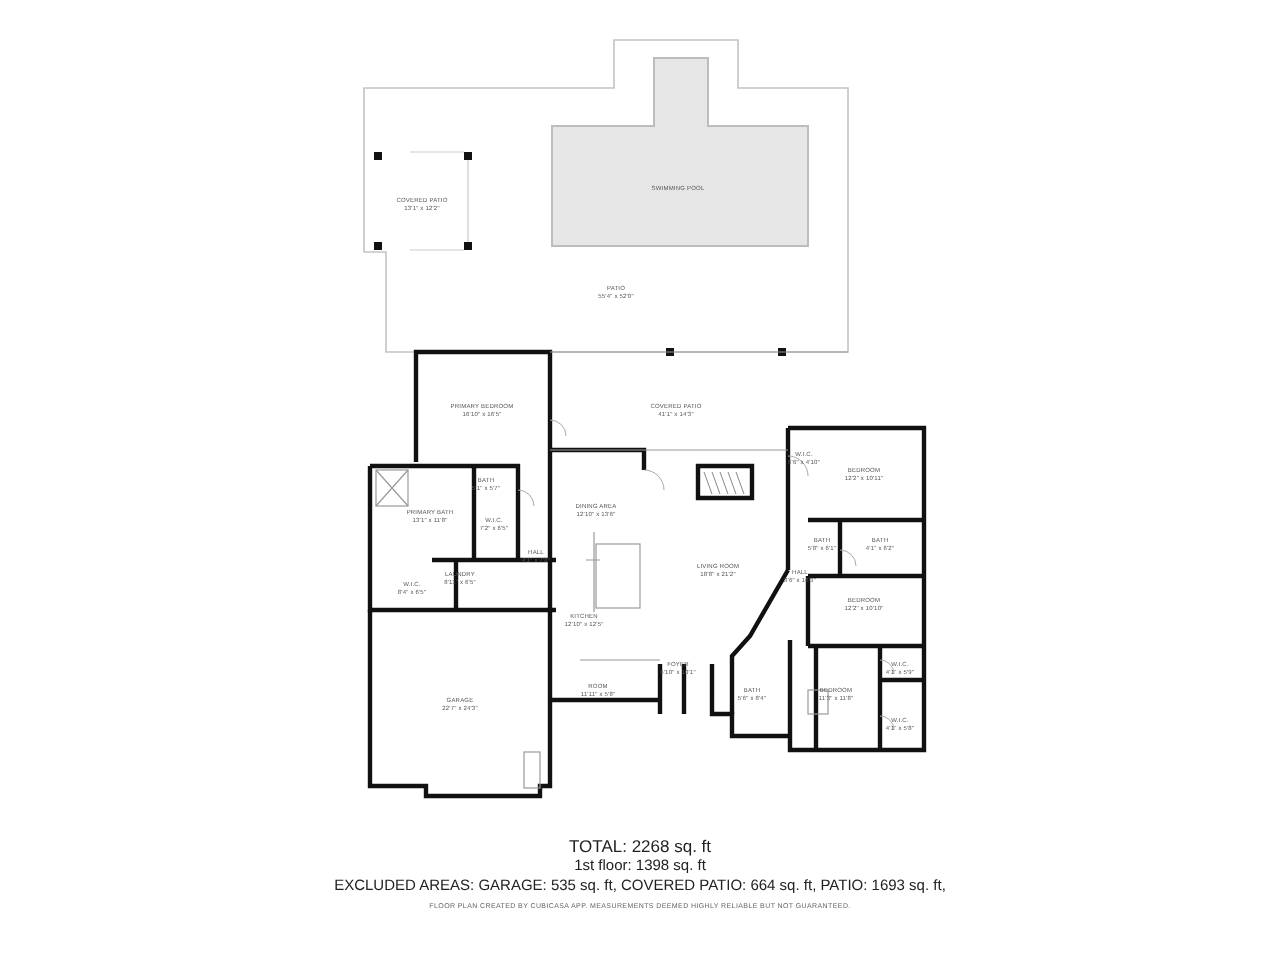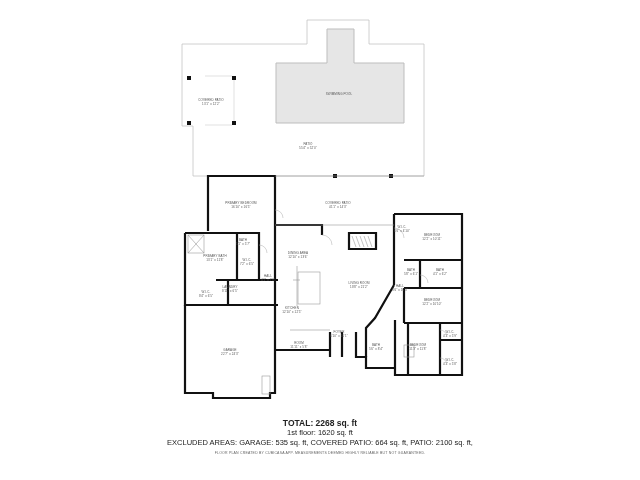--- a/index.html
+++ b/index.html
@@ -1,21 +1,21 @@
 <!DOCTYPE html>
 <html><head>
 <meta charset="utf-8">
 <style>
   html,body{margin:0;padding:0;background:#ffffff;}
   body{width:640px;height:480px;position:relative;overflow:hidden;font-family:"Liberation Sans",sans-serif;}
   #plan{position:absolute;left:0;top:0;width:640px;height:400px;}
   .lbl{position:absolute;font-size:3px;line-height:4px;color:#555;text-align:center;white-space:nowrap;transform:translateX(-50%);letter-spacing:0.1px;}
   .lbl span{display:block;}
   .summary{position:absolute;left:0;top:418px;width:640px;text-align:center;color:#222;}
-  .total{font-size:8.5px;font-weight:bold;line-height:10px;}
+  .total{font-size:8.5px;font-weight:normal;line-height:10px;}
   .line{font-size:7.5px;line-height:9.5px;}
   .credit{font-size:3.5px;color:#666;margin-top:4px;letter-spacing:0.2px;}
 </style>
 </head>
 <body>
 
 <svg id="plan" viewBox="0 0 640 400" xmlns="http://www.w3.org/2000/svg">
 
   <g fill="none" stroke="#c4c4c4" stroke-width="0.8">
     <path d="M182,44 L307,44 L307,20 L369,20 L369,44 L424,44 L424,176 L193,176 L193,126 L182,126 Z"></path>
@@ -191,16 +191,16 @@
     <span>W.I.C.</span>
     <span>4'1" x 5'9"</span>
   </div>
 <div class="lbl" style="left:450px;top:358px;">
     <span>W.I.C.</span>
     <span>4'1" x 5'8"</span>
   </div>
 
 <div class="summary">
   <div class="total">TOTAL: 2268 sq. ft</div>
-  <div class="line">1st floor: 1620 sq. ft</div>
-  <div class="line">EXCLUDED AREAS: GARAGE: 535 sq. ft, COVERED PATIO: 664 sq. ft, PATIO: 2100 sq. ft,</div>
+  <div class="line">1st floor: 1398 sq. ft</div>
+  <div class="line">EXCLUDED AREAS: GARAGE: 535 sq. ft, COVERED PATIO: 664 sq. ft, PATIO: 1693 sq. ft,</div>
   <div class="credit">FLOOR PLAN CREATED BY CUBICASA APP. MEASUREMENTS DEEMED HIGHLY RELIABLE BUT NOT GUARANTEED.</div>
 </div>
 
 </body></html>

